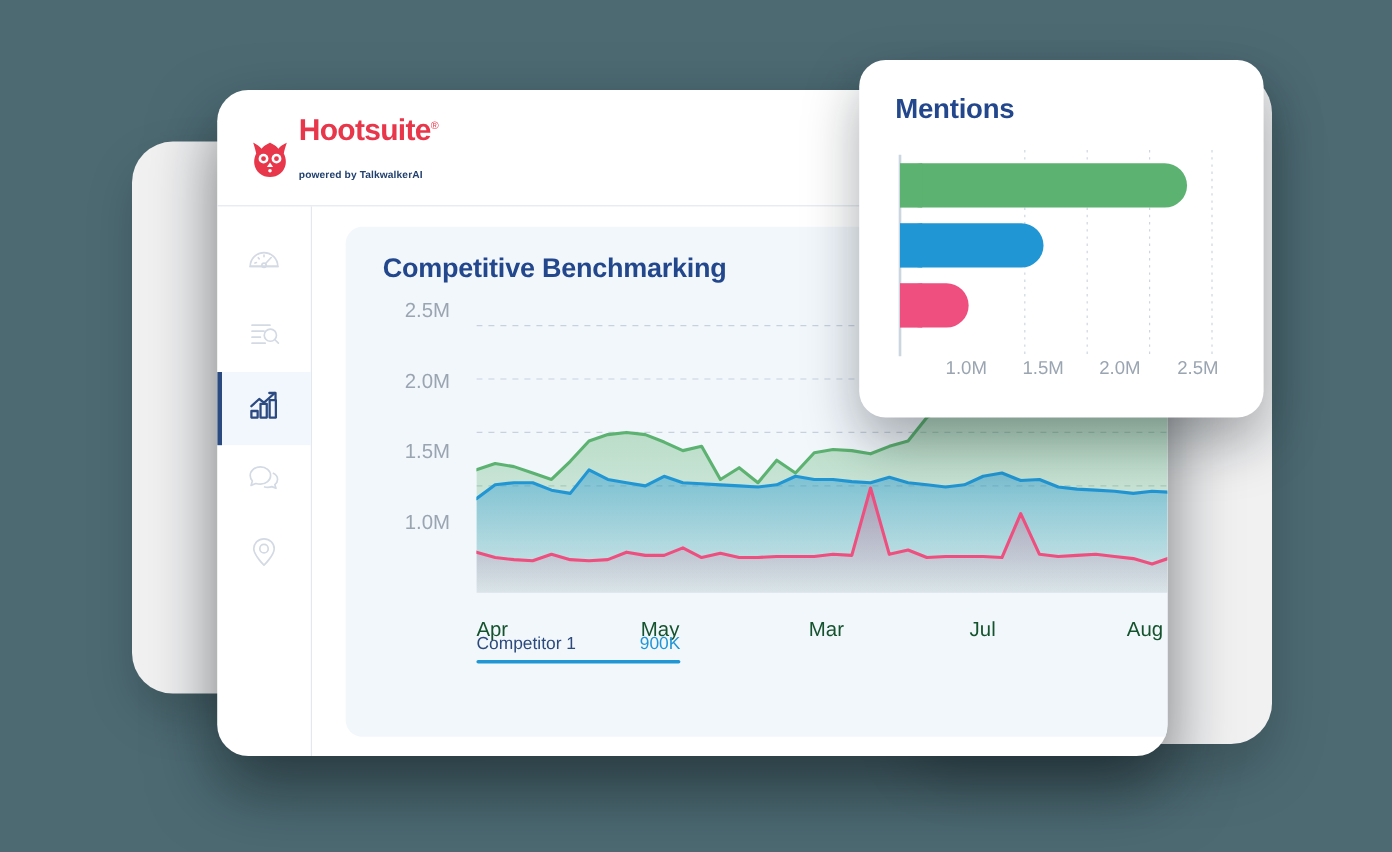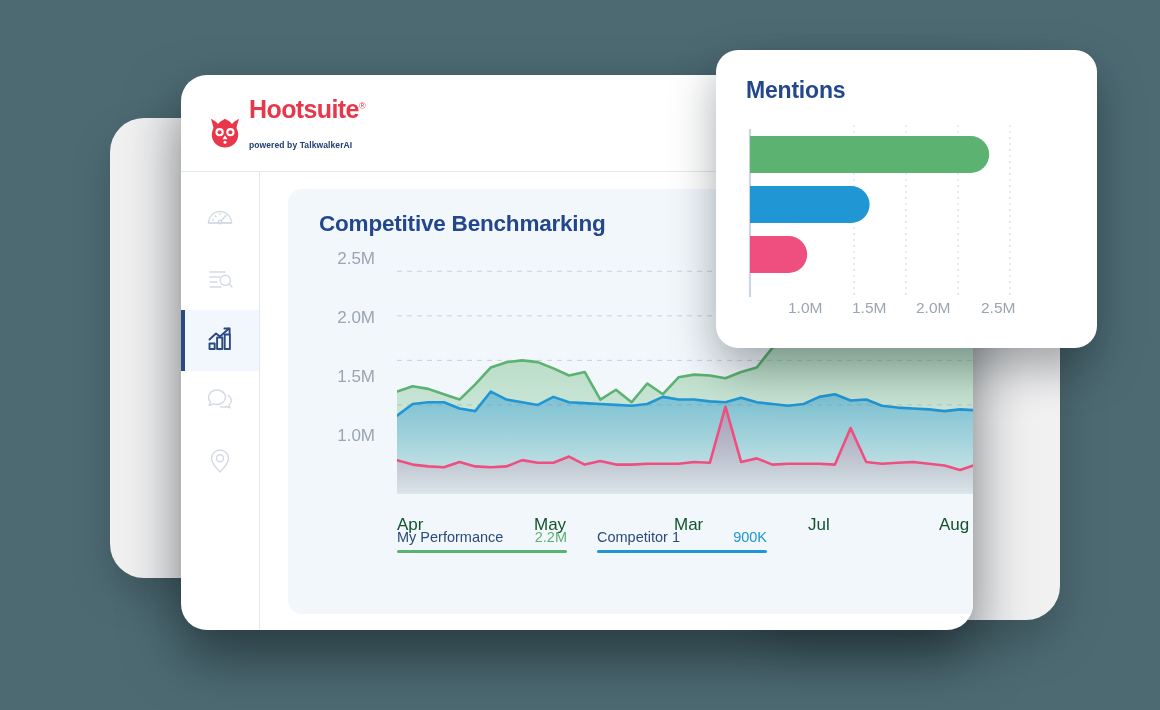--- a/index.html
+++ b/index.html
@@ -147,21 +147,21 @@
     font-size: 14.5px;
   }
   .legend-name { color: #2c4a7c; }
   .legend-val { font-weight: normal; }
   .legend-bar { height: 2.6px; margin-top: 5px; border-radius: 2px; }
 
   
   .mentions-card {
     position: absolute;
     left: 716px; top: 50px;
-    width: 381px; height: 298px;
+    width: 337px; height: 298px;
     background: #ffffff;
     border-radius: 22px;
     box-shadow: 0 20px 45px rgba(10,18,22,0.35);
     padding: 27px 0 0 30px;
     box-sizing: border-box;
   }
   .mentions-title {
     font-size: 23px; font-weight: bold; color: #23478c;
     letter-spacing: -0.2px; margin: 0;
   }
@@ -320,27 +320,20 @@
             <div class="x-label" style="left:0px">Apr</div>
             <div class="x-label" style="left:137px">May</div>
             <div class="x-label" style="left:277px">Mar</div>
             <div class="x-label" style="left:411px">Jul</div>
             <div class="x-label" style="left:542px">Aug</div>
           </div>
 
           <div class="legend">
             <div class="legend-item">
               <div class="legend-row">
-                <span class="legend-name">My Performance</span>
-                <span class="legend-val" style="color:#5cb270">2.2M</span>
-              </div>
-              <div class="legend-bar" style="background:#5cb270"></div>
-            </div>
-            <div class="legend-item">
-              <div class="legend-row">
                 <span class="legend-name">Competitor 1</span>
                 <span class="legend-val" style="color:#2196d4">900K</span>
               </div>
               <div class="legend-bar" style="background:#2196d4"></div>
             </div>
           </div>
         </div>
 
       </div>
     </div>

